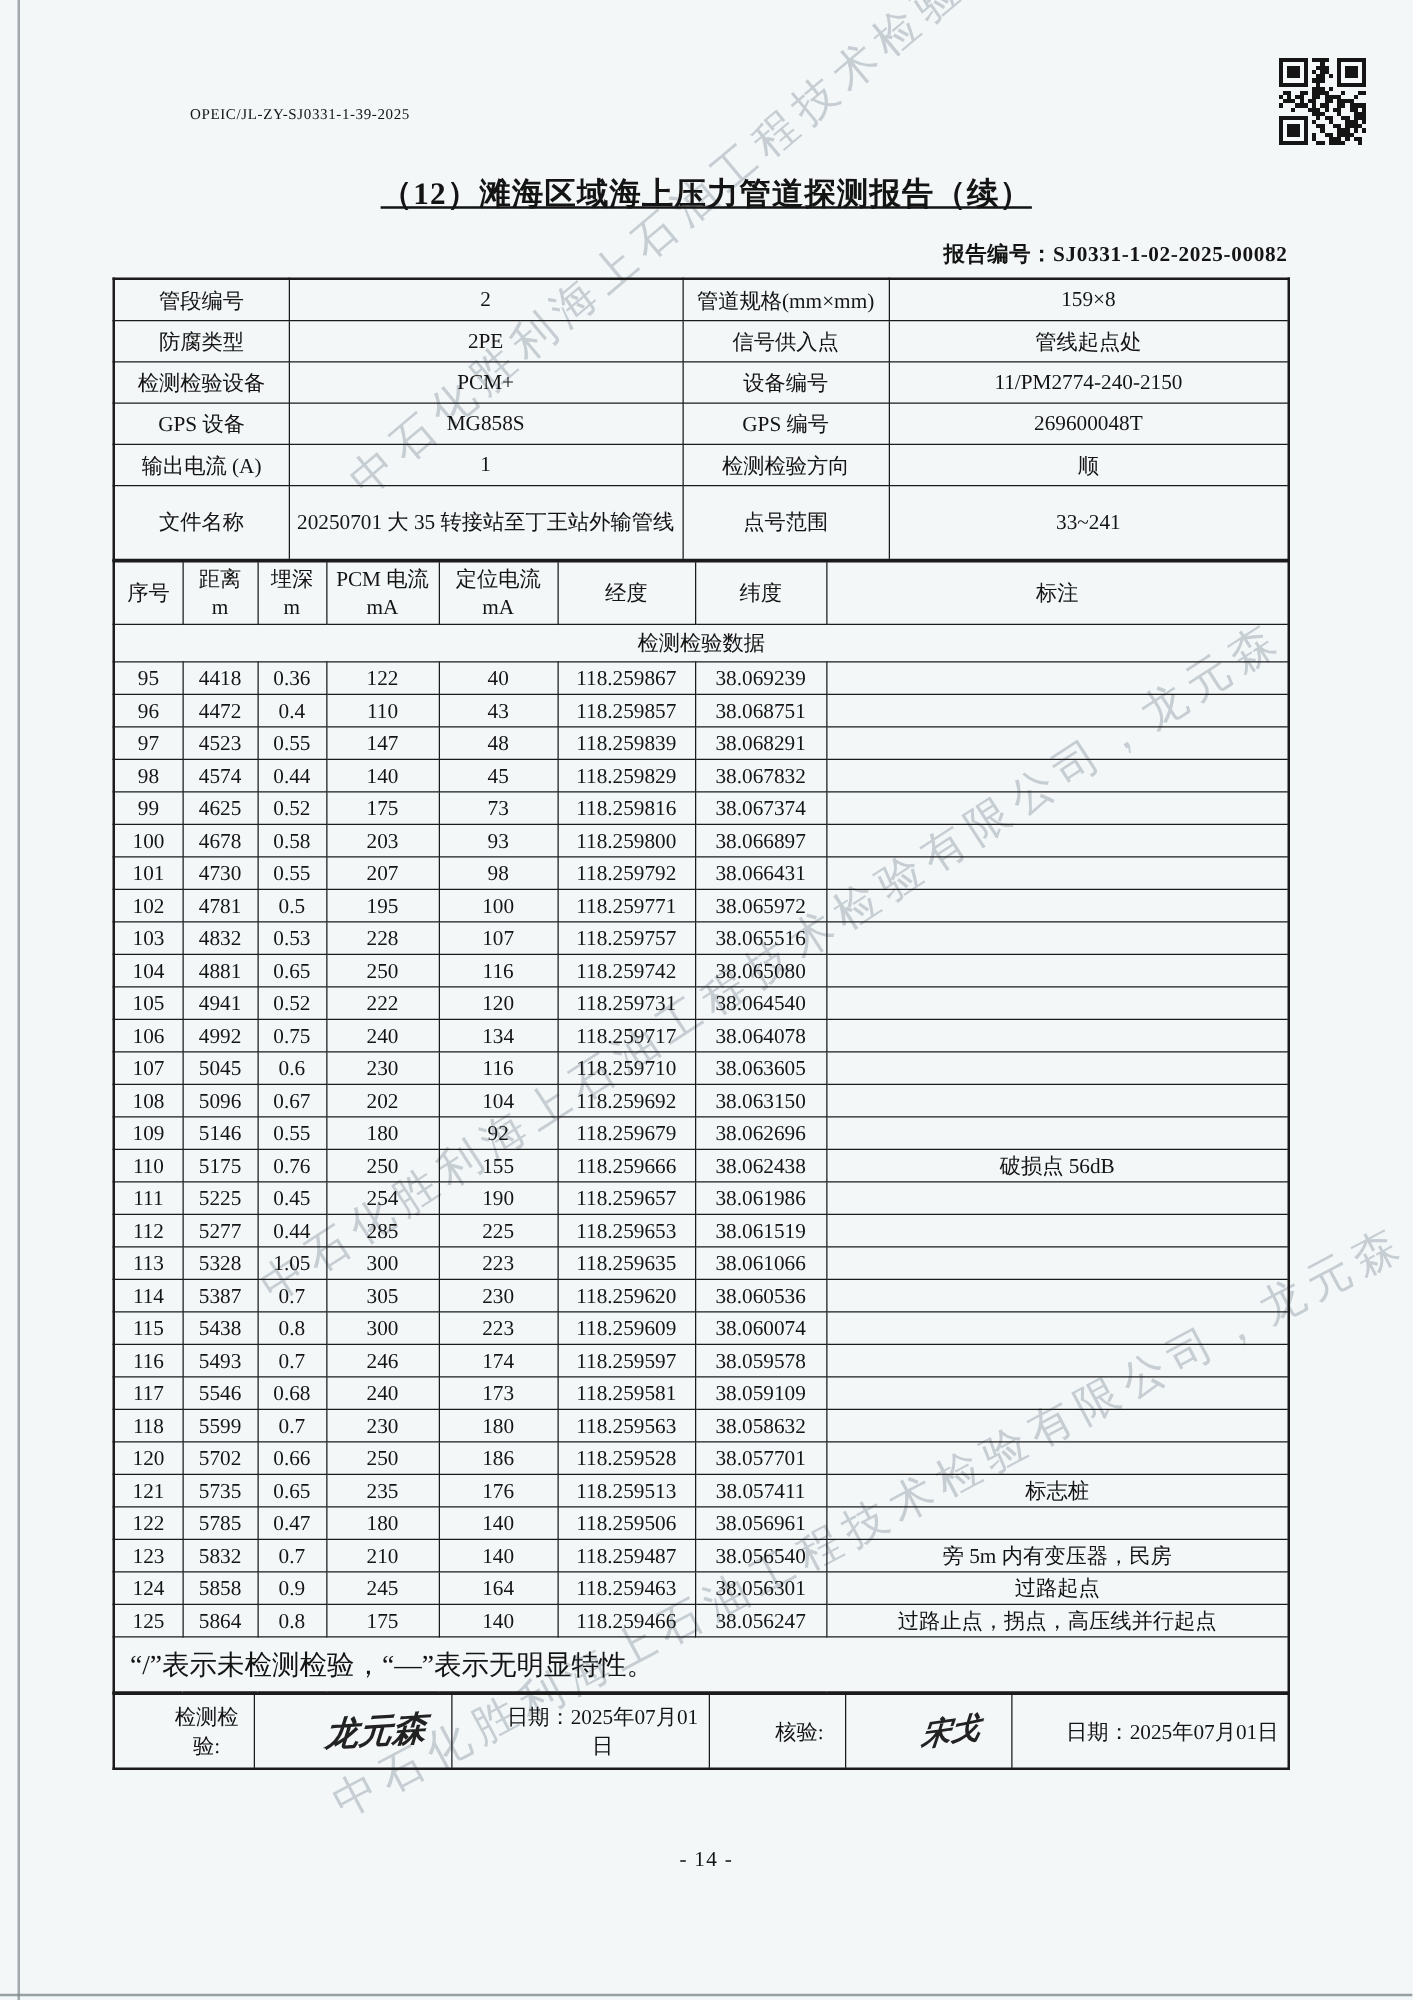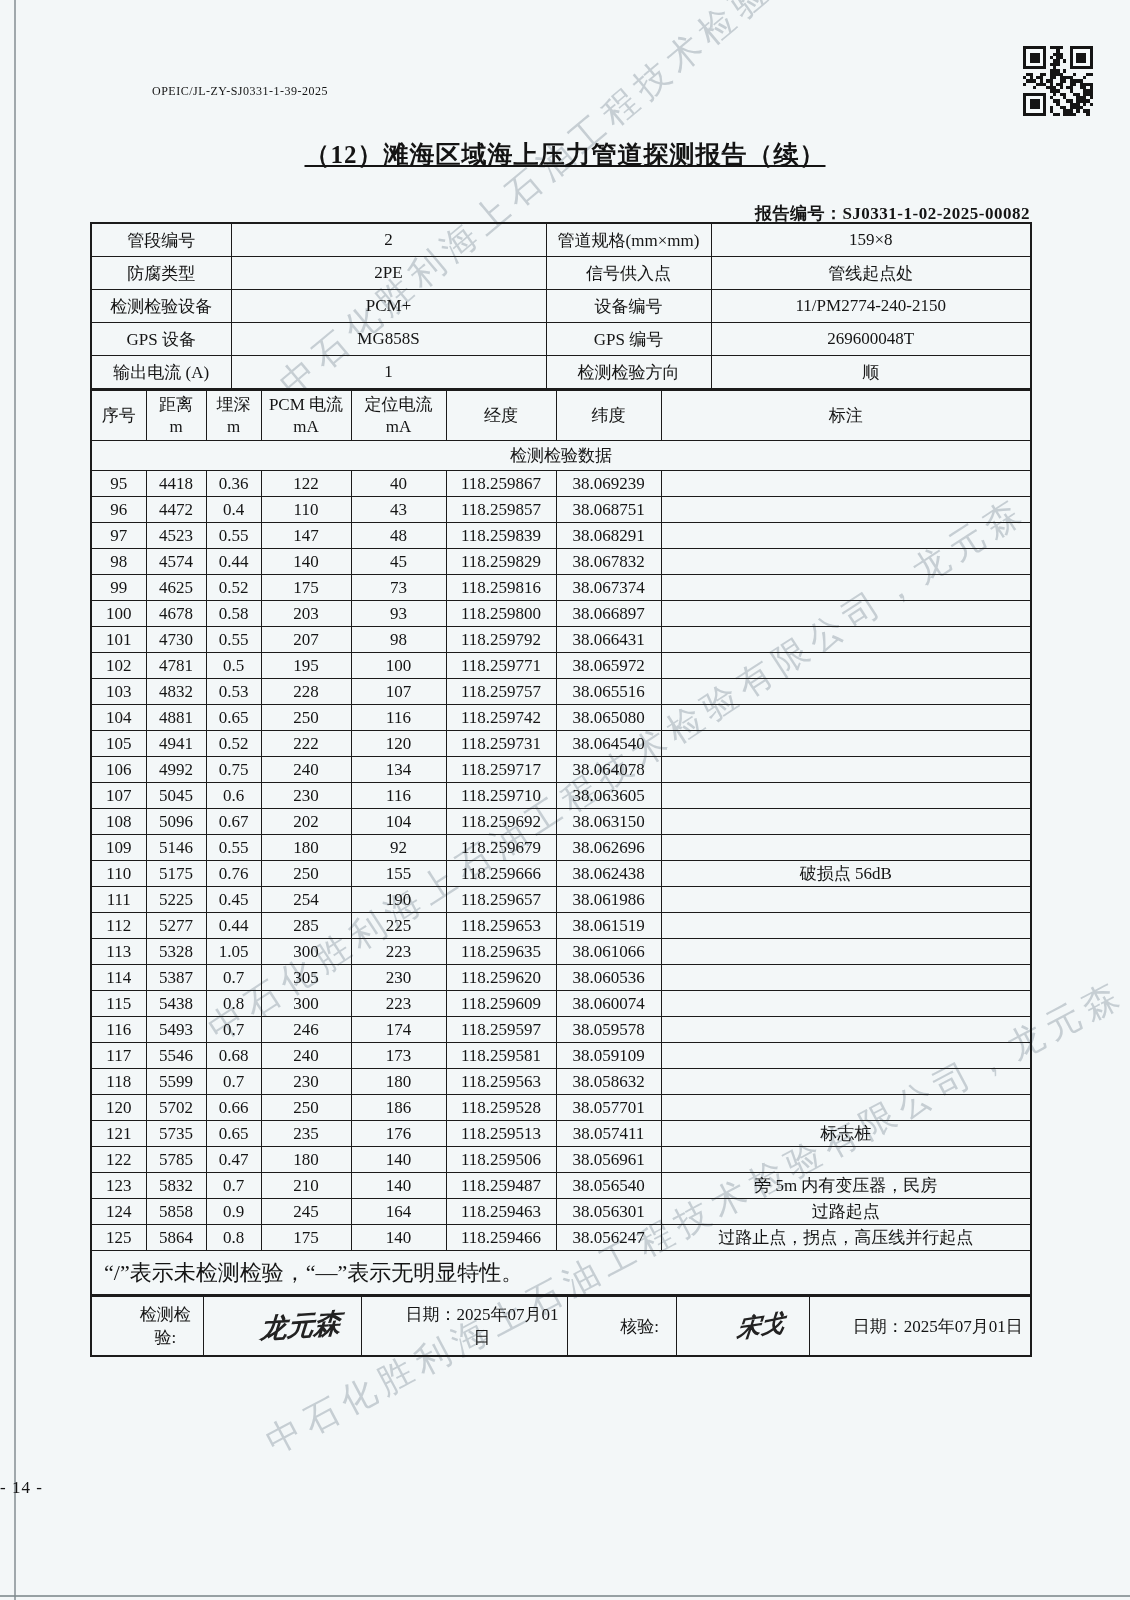--- a/index.html
+++ b/index.html
@@ -8,40 +8,40 @@
     background:#f3f7f8;
     font-family:"Liberation Serif","DejaVu Serif",serif;
     color:#141414;
   }
   .scan-edge-left{position:absolute;left:14px;top:0;width:2px;height:1600px;background:#8b9498;opacity:.8;}
   .scan-edge-bottom{position:absolute;left:0;bottom:3px;width:1130px;height:2px;background:#7e898d;opacity:.8;}
   .doc-code{position:absolute;left:152px;top:84px;font-size:12px;letter-spacing:.5px;}
   .qr{position:absolute;left:1021px;top:46px;width:74px;height:70px;}
   .title{position:absolute;left:0;right:0;top:138px;text-align:center;
     font-size:25px;font-weight:700;letter-spacing:1px;text-decoration:underline;}
-  .report-no{position:absolute;right:100px;top:192px;font-size:17px;font-weight:700;letter-spacing:.5px;margin-top:10px;}
+  .report-no{position:absolute;right:100px;top:192px;font-size:17px;font-weight:700;letter-spacing:.5px;}
   .tables{position:absolute;left:90px;top:222px;width:940px;}
   table{border-collapse:collapse;table-layout:fixed;width:940px;}
   td,th{border:1px solid #1b1b1b;text-align:center;vertical-align:middle;
     font-size:17px;font-weight:400;padding:0 2px;overflow:hidden;}
   table.t-info{margin:0;}
   table.t-info td{height:32px;}
   table.t-info tr.tall td{height:58px;line-height:1.25;}
   table.t-data{margin-top:-1px;}
   table.t-data .section-row td{height:29px;font-size:17px;}
   table.t-data thead th{height:49px;white-space:pre-line;line-height:1.25;}
   table.t-data tbody td{height:25px;line-height:1;}
   table.t-data td.note-cell{height:43px;text-align:left;padding-left:12px;font-size:22px;}
   table.t-foot{margin-top:-1px;}
   table.t-foot td{height:58px;padding-left:38px;}
   .outer{border:2px solid #1b1b1b;}
   .signature{font-size:27px;font-weight:700;font-style:italic;
     transform:rotate(-4deg) skewX(-8deg);display:inline-block;color:#222;}
   .signature.s2{font-size:24px;transform:rotate(-8deg) skewX(-14deg);}
-  .page-number{position:absolute;left:0;right:0;top:1478px;font-size:17px;letter-spacing:1px;}
+  .page-number{position:absolute;left:0;right:0;top:1478px;text-align:center;font-size:17px;letter-spacing:1px;}
   .wm{position:absolute;color:rgba(148,160,172,.48);font-size:35px;letter-spacing:7px;
     white-space:nowrap;transform-origin:left bottom;pointer-events:none;font-weight:400;}
   .wm1{left:300px;top:360px;transform:rotate(-40deg);}
   .wm2{left:225px;top:1005px;transform:rotate(-33deg);}
   .wm3{left:280px;top:1418px;transform:rotate(-28deg);}
 </style>
 </head>
 <body>
 
 <div class="scan-edge-left"></div>
@@ -234,20 +234,26 @@
           <td>MG858S</td>
           <td>GPS 编号</td>
           <td>269600048T</td>
         </tr>
         <tr>
           <td>输出电流 (A)</td>
           <td>1</td>
           <td>检测检验方向</td>
           <td>顺</td>
         </tr>
+        <tr class="tall">
+          <td>文件名称</td>
+          <td>20250701 大 35 转接站至丁王站外输管线</td>
+          <td>点号范围</td>
+          <td>33~241</td>
+        </tr>
       </tbody>
   </table>
 
   <table class="t-data outer">
     <colgroup>
       <col style="width:55px">
         <col style="width:60px">
         <col style="width:55px">
         <col style="width:90px">
       <col style="width:95px">

